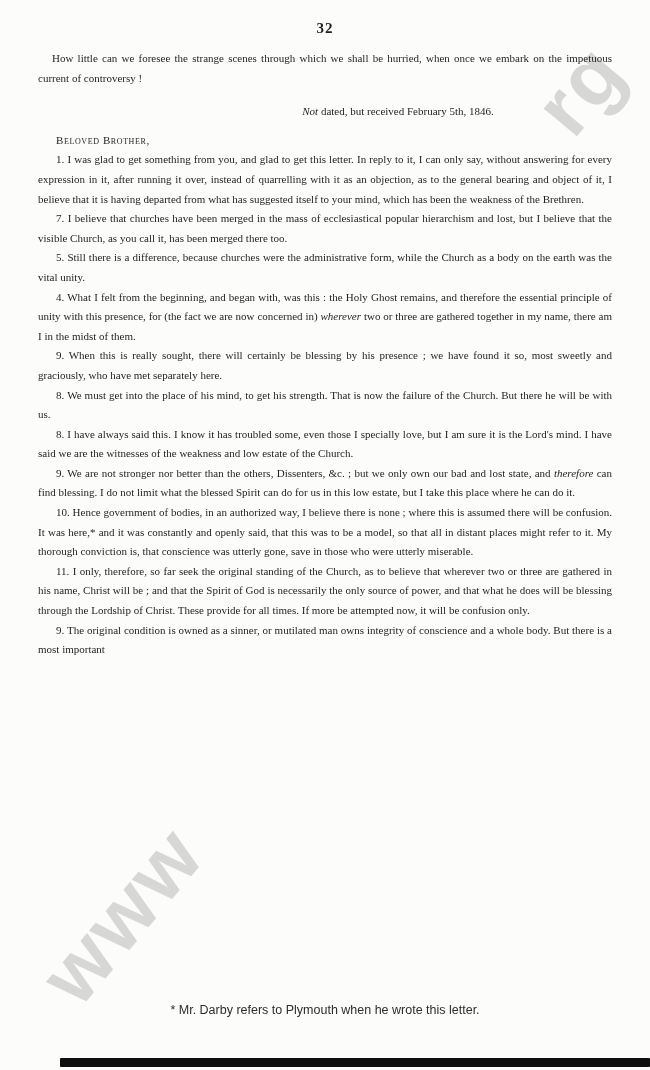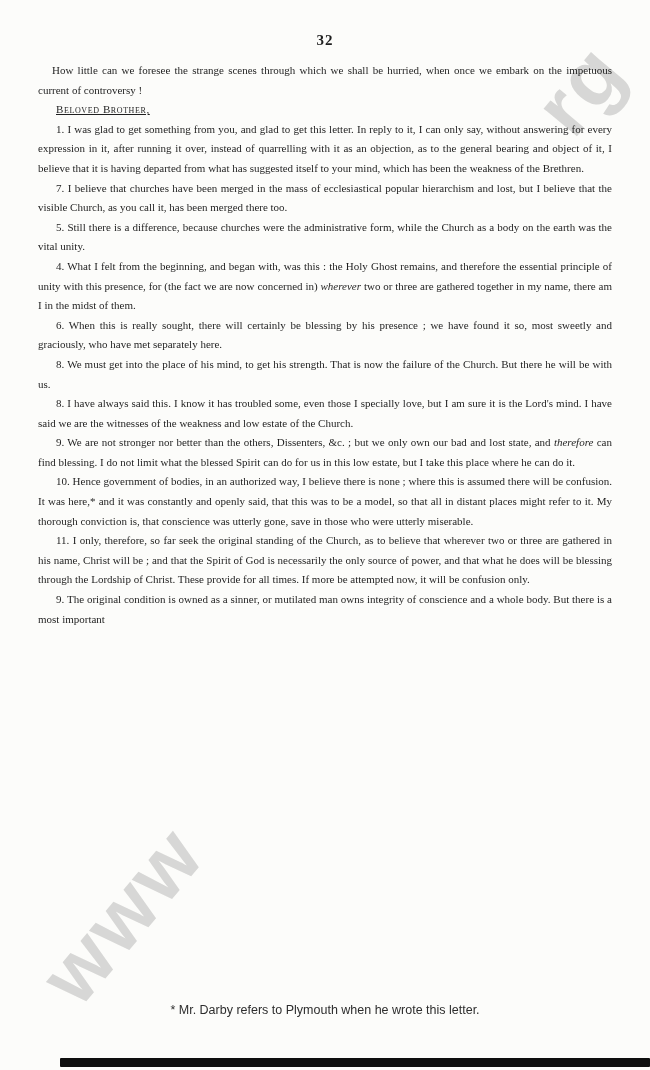--- a/index.html
+++ b/index.html
@@ -28,21 +28,21 @@
     transform: rotate(-50deg);
     pointer-events: none;
     letter-spacing: 3px;
   }
   .wm-top   { top: 42px;  left: 536px; font-size: 82px; }
   .wm-bottom{ top: 868px; left: 22px;  font-size: 82px; }
   .page-number {
     position: relative;
     z-index: 2;
     text-align: center;
-    padding-top: 32px;
+    padding-top: 20px;
     font-size: 15px;
     font-weight: bold;
     letter-spacing: 1px;
   }
   .text-block {
     position: relative;
     z-index: 2;
     width: 574px;
     margin: 12px auto 0 auto;
     font-size: 11px;
@@ -56,21 +56,20 @@
     text-indent: 0;
     padding-left: 146px;
     margin-top: 14px !important;
     margin-bottom: 9px !important;
   }
   .salutation {
     font-variant: small-caps;
     letter-spacing: 0.6px;
     text-indent: 18px;
     text-align: left;
-    text-decoration: underline;
   }
   .body-para { text-indent: 18px; }
   .italic { font-style: italic; }
   .footnote {
     position: absolute;
     z-index: 2;
     left: 0;
     top: 1003px;
     width: 100%;
     text-align: center;
@@ -96,32 +95,33 @@
 
   <div class="watermark wm-top">rg</div>
   <div class="watermark wm-bottom">www</div>
 
   <div class="page-number">32</div>
 
   <div class="text-block">
 
     <p class="opening">How little can we foresee the strange scenes through which we shall be hurried, when once we embark on the impetuous current of controversy !</p>
 
+    <p class="date-line"><span class="italic">Not</span><span> dated, but received February 5th, 1846.</span></p>
 
     <p class="salutation">Beloved Brother,</p>
 
     <p class="body-para"><span>1. I was glad to get something from you, and glad to get this letter. In reply to it, I can only say, without answering for every expression in it, after running it over, instead of quarrelling with it as an objection, as to the general bearing and object of it, I believe that it is having departed from what has suggested itself to your mind, which has been the weakness of the Brethren.</span><span class="italic"></span><span></span></p>
 
     <p class="body-para"><span>7. I believe that churches have been merged in the mass of ecclesiastical popular hierarchism and lost, but I believe that the visible Church, as you call it, has been merged there too.</span><span class="italic"></span><span></span></p>
 
     <p class="body-para"><span>5. Still there is a difference, because churches were the administrative form, while the Church as a body on the earth was the vital unity.</span><span class="italic"></span><span></span></p>
 
     <p class="body-para"><span>4. What I felt from the beginning, and began with, was this : the Holy Ghost remains, and therefore the essential principle of unity with this presence, for (the fact we are now concerned in) </span><span class="italic">wherever</span><span> two or three are gathered together in my name, there am I in the midst of them.</span></p>
 
-    <p class="body-para"><span>6. When this is really sought, there will certainly be blessing by his presence ; we have found it so, most sweetly and graciously, who have met separately here.</span><span class="italic"></span><span></span></p>
+    <p class="body-para"><span>9. When this is really sought, there will certainly be blessing by his presence ; we have found it so, most sweetly and graciously, who have met separately here.</span><span class="italic"></span><span></span></p>
 
 
     <p class="body-para"><span>8. We must get into the place of his mind, to get his strength. That is now the failure of the Church. But there he will be with us.</span><span class="italic"></span><span></span></p>
 
     <p class="body-para"><span>8. I have always said this. I know it has troubled some, even those I specially love, but I am sure it is the Lord's mind. I have said we are the witnesses of the weakness and low estate of the Church.</span><span class="italic"></span><span></span></p>
 
     <p class="body-para"><span>9. We are not stronger nor better than the others, Dissenters, &amp;c. ; but we only own our bad and lost state, and </span><span class="italic">therefore</span><span> can find blessing. I do not limit what the blessed Spirit can do for us in this low estate, but I take this place where he can do it.</span></p>
 
     <p class="body-para"><span>10. Hence government of bodies, in an authorized way, I believe there is none ; where this is assumed there will be confusion. It was here,* and it was constantly and openly said, that this was to be a model, so that all in distant places might refer to it. My thorough conviction is, that conscience was utterly gone, save in those who were utterly miserable.</span><span class="italic"></span><span></span></p>
 

